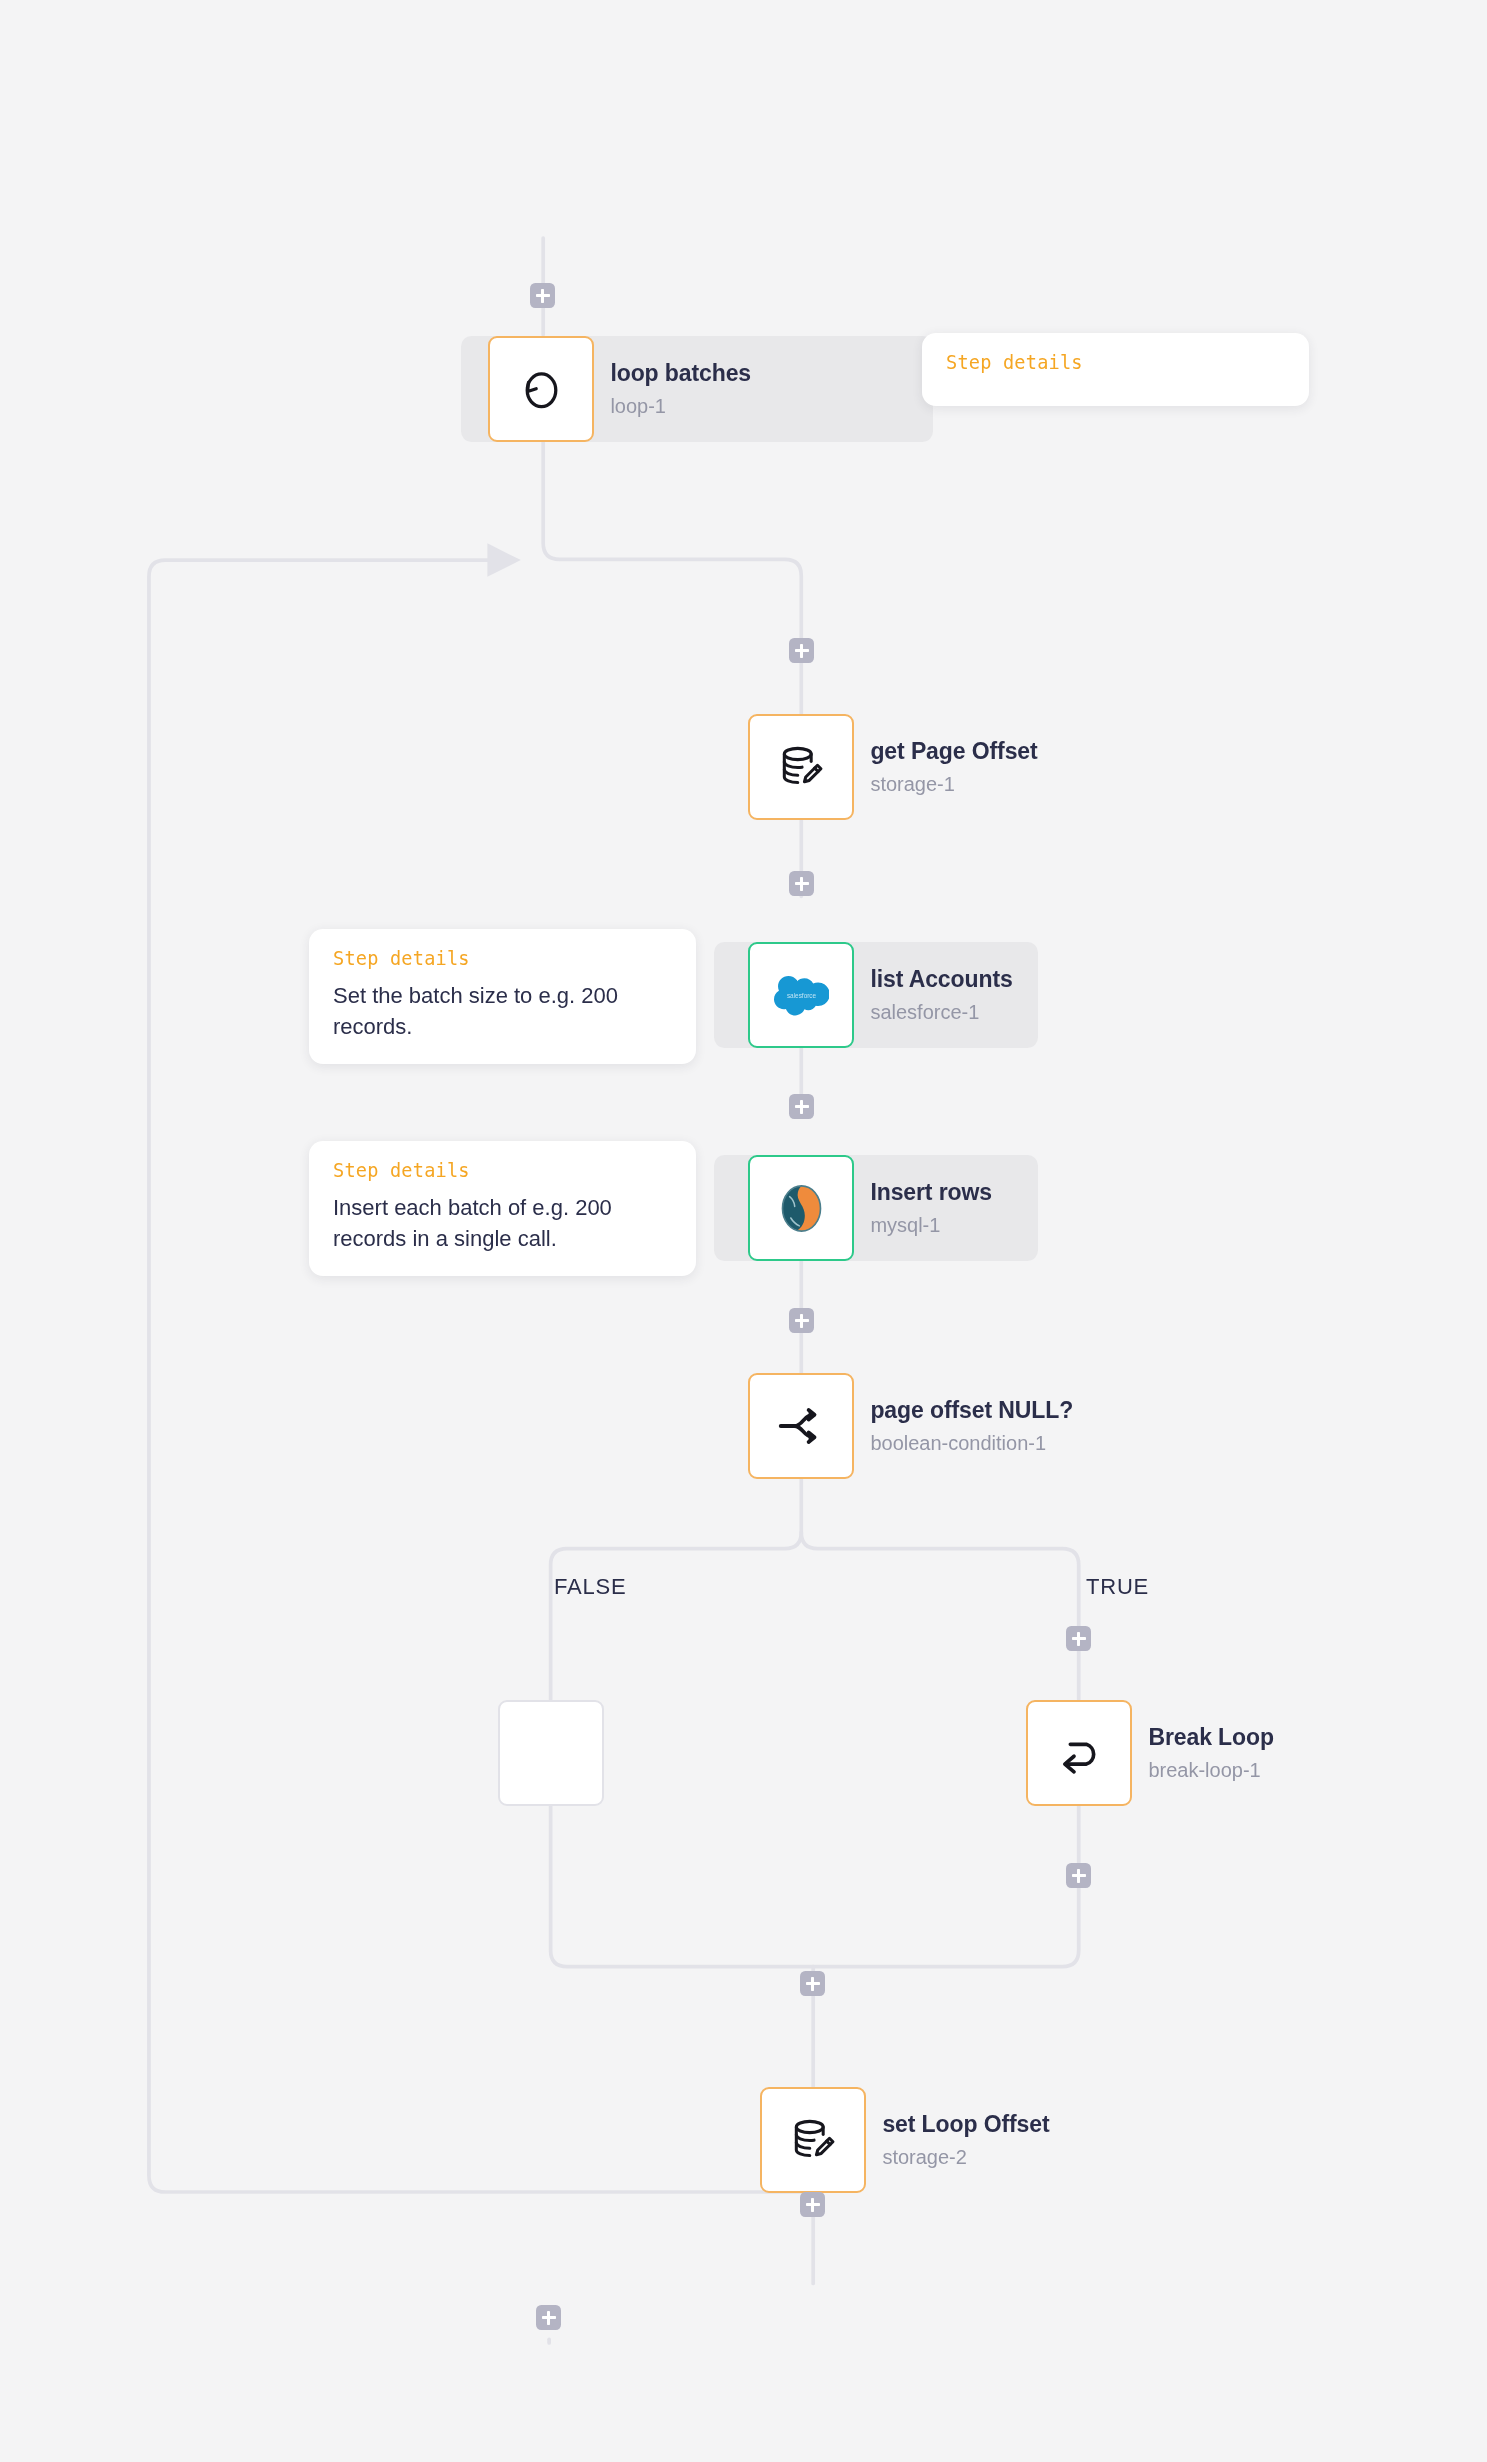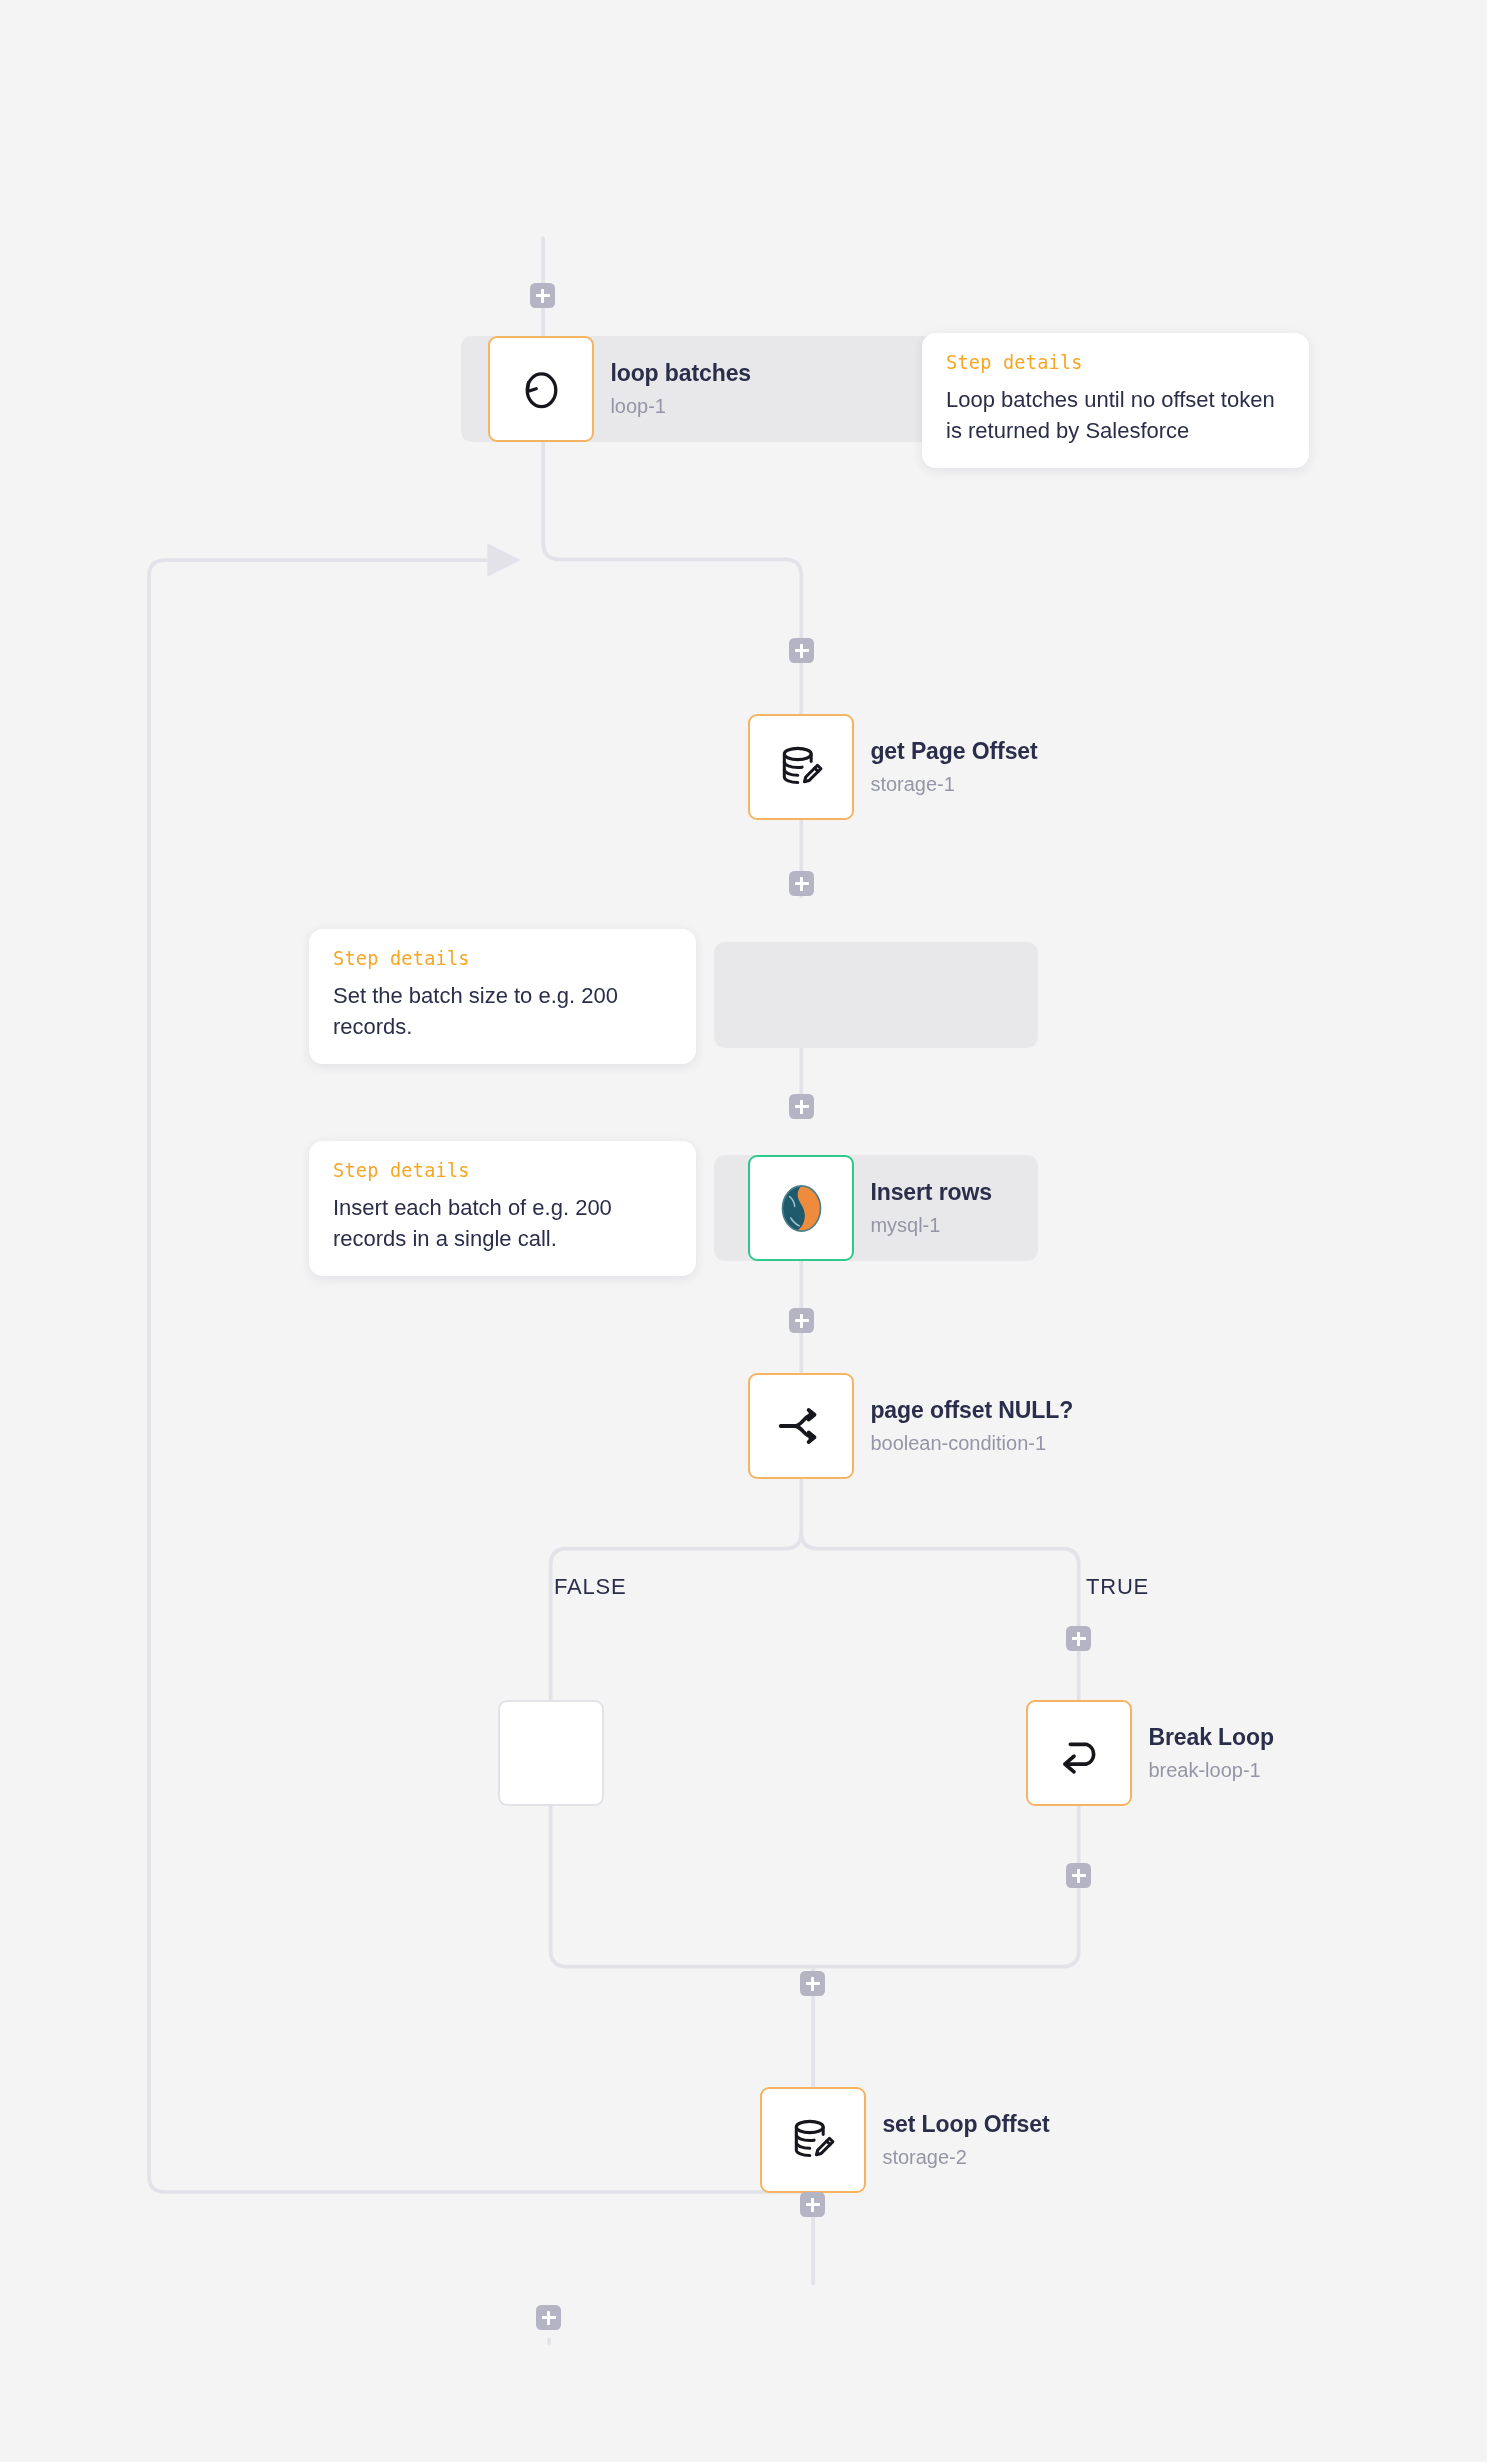--- a/index.html
+++ b/index.html
@@ -191,20 +191,32 @@
         <path d="M19.6 11.2 L21.2 12.8 L15.8 18.2 L13.6 18.8 L14.2 16.6 Z"></path>
         <path d="M18.3 12.5 L19.9 14.1"></path>
       </svg>
     </div>
     <div class="node-label">
       <div class="node-title">get Page Offset</div>
       <div class="node-sub">storage-1</div>
     </div>
   </div>
 
+  <div class="node" style="left:748px; top:942px;">
+    <div class="node-box green">
+      <svg class="icon-svg" width="55" height="55" viewBox="0 0 48 34">
+        <path fill="#1798d4" d="M20.1 4.6c1.6-1.7 3.9-2.7 6.4-2.7 3.3 0 6.2 1.8 7.7 4.6 1.3-.6 2.8-.9 4.3-.9 5.6 0 10.2 4.6 10.2 10.3S44.1 26.2 38.5 26.2c-.7 0-1.4-.1-2-.2-1.3 2.3-3.8 3.9-6.6 3.9-1.2 0-2.3-.3-3.3-.8-1.3 3.1-4.4 5.3-8 5.3-3.8 0-7-2.4-8.2-5.7-.6.1-1.2.2-1.8.2C3.8 28.9 0 25 0 20.3c0-3.2 1.7-5.9 4.3-7.4-.5-1.2-.8-2.5-.8-3.9C3.5 4 7.6 0 12.6 0c2.9 0 5.6 1.4 7.5 3.6z"></path>
+        <text x="24" y="19" font-family="Liberation Sans, sans-serif" font-size="5.6" fill="#bfe4f4" text-anchor="middle">salesforce</text>
+      </svg>
+    </div>
+    <div class="node-label">
+      <div class="node-title">list Accounts</div>
+      <div class="node-sub">salesforce-1</div>
+    </div>
+  </div>
 
   <div class="node" style="left:748px; top:1155px;">
     <div class="node-box green">
       <svg class="icon-svg" width="57" height="57" viewBox="0 0 48 48">
         <ellipse cx="24" cy="24" rx="16" ry="19" fill="#1e5a6b"></ellipse>
         <path d="M24 5c9 0 16 8.5 16 19s-7 19-16 19c-2 0-3.6-.6-3.6-.6 4-2.4 6.4-7 6.4-12.3 0-4-1.4-7-3.4-10.2-2.2-3.4-3.2-6.4-2.4-9.7.6-2.6 2-4.4 3-5.2z" fill="#ef8b3c"></path>
         <path d="M14 14c2.5 2 4 5 4.3 8.2" stroke="#9fc3cc" stroke-width="1.3" fill="none" stroke-linecap="round"></path>
         <path d="M15 32c1.8 3 4.2 5.2 7.2 6.6" stroke="#9fc3cc" stroke-width="1.3" fill="none" stroke-linecap="round"></path>
         <ellipse cx="24" cy="24" rx="16" ry="19" fill="none" stroke="#4b7e8c" stroke-width="1.4"></ellipse>
       </svg>
@@ -277,21 +289,20 @@
   <div class="plus" style="left:789px; top:1094px;"></div>
   <div class="plus" style="left:789px; top:1308px;"></div>
   <div class="plus" style="left:1066px; top:1626px;"></div>
   <div class="plus" style="left:1066px; top:1863px;"></div>
   <div class="plus" style="left:800px; top:1971px;"></div>
   <div class="plus" style="left:800px; top:2192px;"></div>
   <div class="plus" style="left:536px; top:2305px;"></div>
 
   <div class="tip" style="left:922px; top:333px; width:387px;">
     <div class="tip-head">Step details</div>
-    <div class="tip-body">Loop batches until no offset token is returned by Salesforce</div>
   </div>
 
   <div class="tip" style="left:309px; top:929px; width:387px;">
     <div class="tip-head">Step details</div>
     <div class="tip-body">Set the batch size to e.g. 200 records.</div>
   </div>
 
   <div class="tip" style="left:309px; top:1141px; width:387px;">
     <div class="tip-head">Step details</div>
     <div class="tip-body">Insert each batch of e.g. 200 records in a single call.</div>

